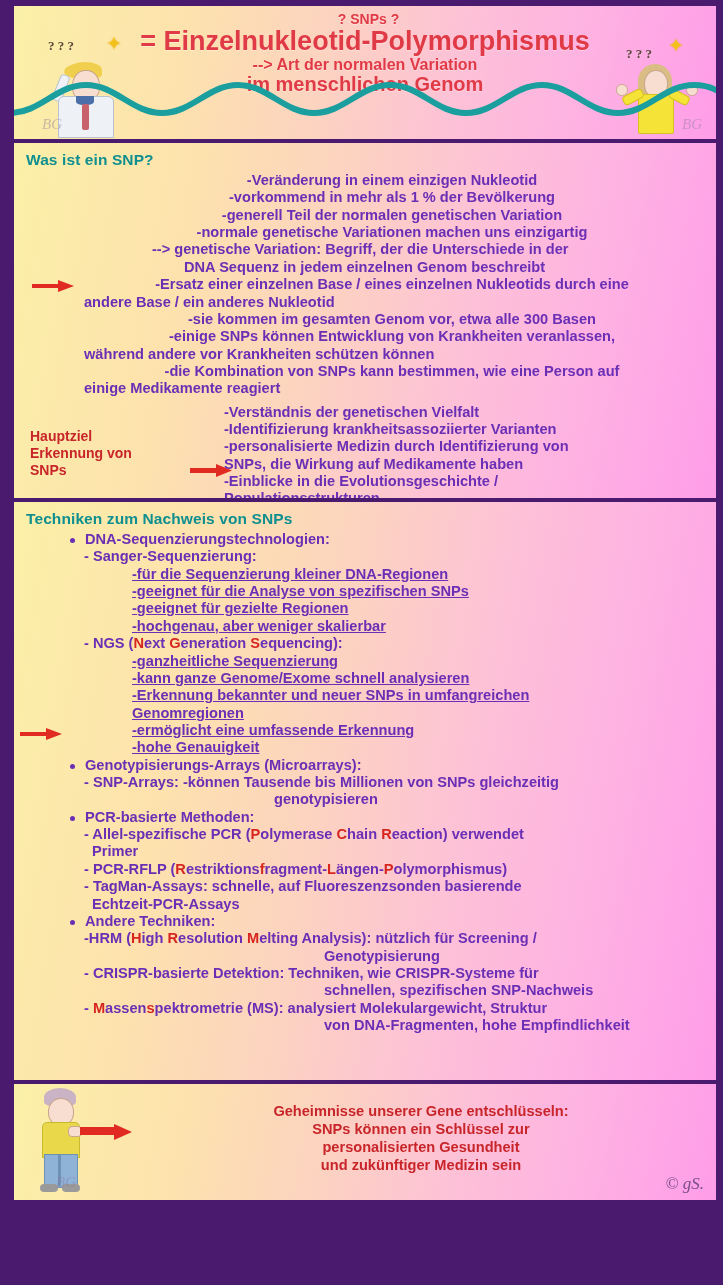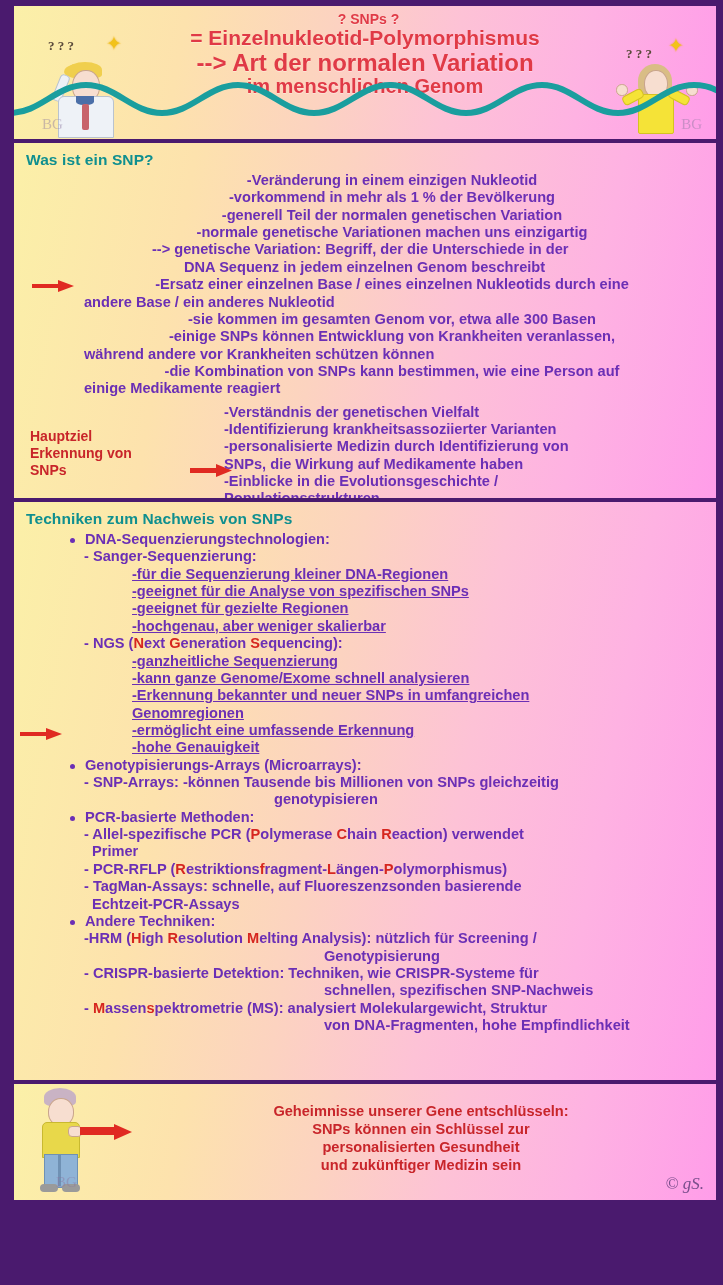--- a/index.html
+++ b/index.html
@@ -25,31 +25,31 @@
   .header{height:133px;margin-bottom:4px;}
   .header-title{
     position:absolute;left:0;right:0;top:6px;
     text-align:center;
     color:#e03a46;
     font-weight:bold;
     line-height:1.08;
     text-shadow:0 1px 0 rgba(255,255,255,.35);
   }
   .ht-l1{font-size:14px;padding-left:7px;}
-  .ht-l2{font-size:21px;}
-  .ht-l3{font-size:24px;}
+  .ht-l2{font-size:27px;}
+  .ht-l3{font-size:16px;}
   .ht-l4{font-size:20px;}
   .wave{position:absolute;left:-4px;bottom:10px;width:731px;height:52px;}
   
   .person{position:absolute;}
   .p-left{left:28px;top:24px;width:92px;height:104px;}
   .p-right{right:18px;top:22px;width:82px;height:106px;}
   .qmarks{position:absolute;font-size:13px;color:#5a4a3a;font-family:"Liberation Serif",serif;font-weight:bold;}
   .sparkle{position:absolute;color:#f2c21a;font-size:19px;line-height:1;text-shadow:0 0 2px #e8a800;}
-  .sig{position:absolute;font-family:"Liberation Serif",serif;font-size:15px;color:rgba(140,120,160,.45);}
+  .sig{position:absolute;font-family:"Liberation Serif",serif;font-style:italic;font-size:15px;color:rgba(140,120,160,.45);}
   
   .head{position:absolute;border-radius:48% 48% 46% 46%;}
   .torso{position:absolute;}
   .arm{position:absolute;}
   .hair{position:absolute;}
   
   .sec1{height:355px;margin-bottom:4px;padding:6px 8px 4px 10px;}
   .sec-head{
     color:#0f8f8f;font-weight:bold;font-size:15.5px;letter-spacing:.1px;
     margin:2px 0 3px 2px;

